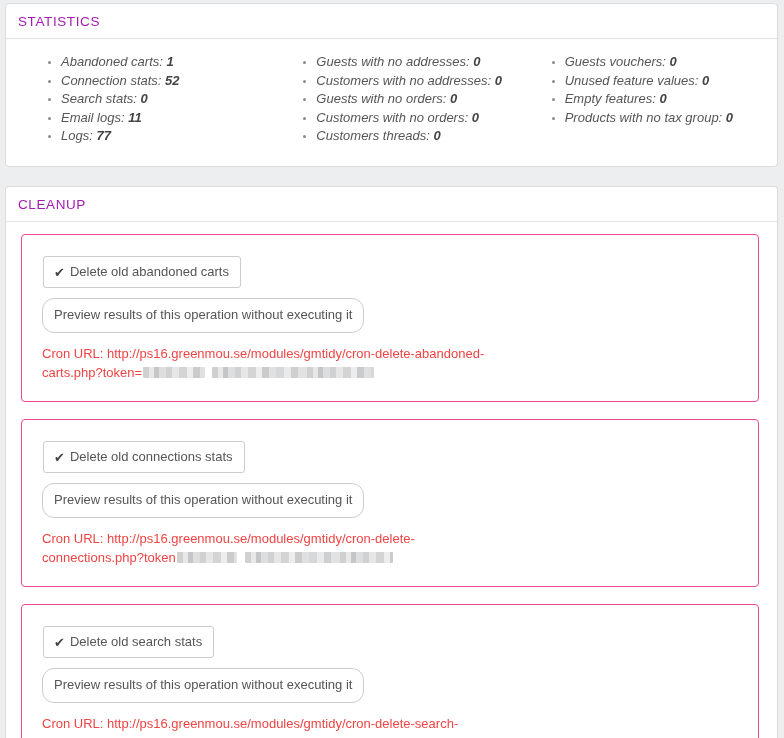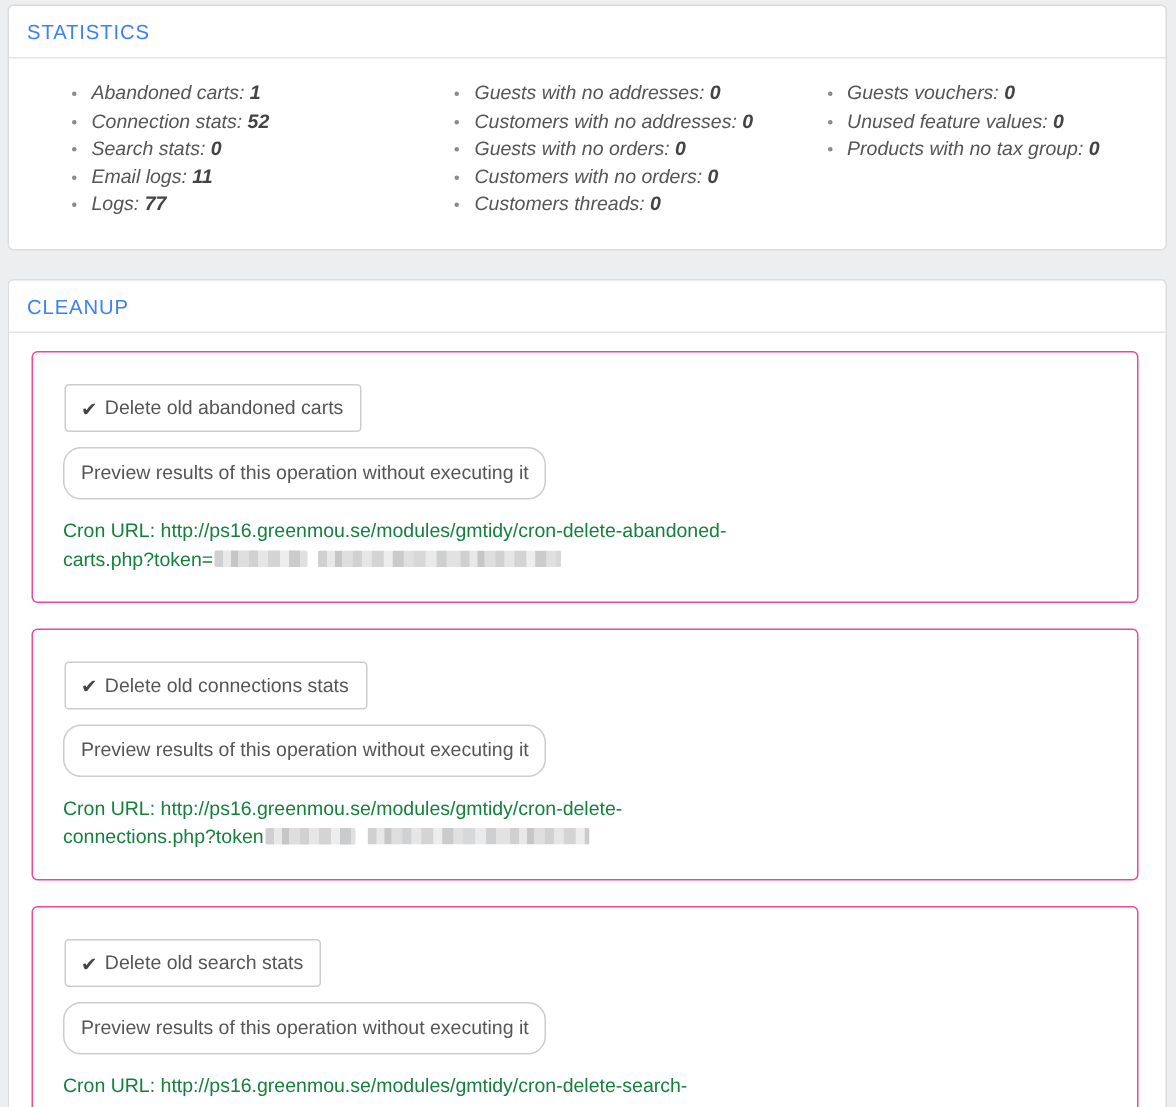--- a/index.html
+++ b/index.html
@@ -31,21 +31,21 @@
     border-radius: 4px;
     box-sizing: border-box;
   }
 
   .panel-heading {
     padding: 10px 12px 9px 12px;
     border-bottom: 1px solid #e4e4e4;
     font-family: "Liberation Sans Narrow", "Liberation Sans", sans-serif;
     font-size: 13.5px;
     letter-spacing: 0.6px;
-    color: #3b82f6;
+    color: #a21caf;
     text-transform: uppercase;
     font-weight: 400;
   }
 
   .panel-body {
     padding: 0;
   }
 
   
   #statistics-panel {
@@ -147,21 +147,21 @@
     margin-right: 5px;
     position: relative;
     top: 1px;
     color: #444;
     font-size: 13px;
   }
 
   .cron-url {
     margin-top: 11px;
     font-size: 13px;
-    color: #15803d;
+    color: #ef4444;
     line-height: 19px;
     width: 450px;
     word-break: break-word;
   }
 
   .redacted {
     display: inline-block;
     vertical-align: middle;
     height: 11px;
     border-radius: 1px;
@@ -245,20 +245,24 @@
           <ul class="stats-list">
             <li>
               <span>Guests vouchers:</span>
               <span class="stat-value">0</span>
             </li>
             <li>
               <span>Unused feature values:</span>
               <span class="stat-value">0</span>
             </li>
             <li>
+              <span>Empty features:</span>
+              <span class="stat-value">0</span>
+            </li>
+            <li>
               <span>Products with no tax group:</span>
               <span class="stat-value">0</span>
             </li>
           </ul>
         </div>
 
       </div>
     </div>
   </div>
 

